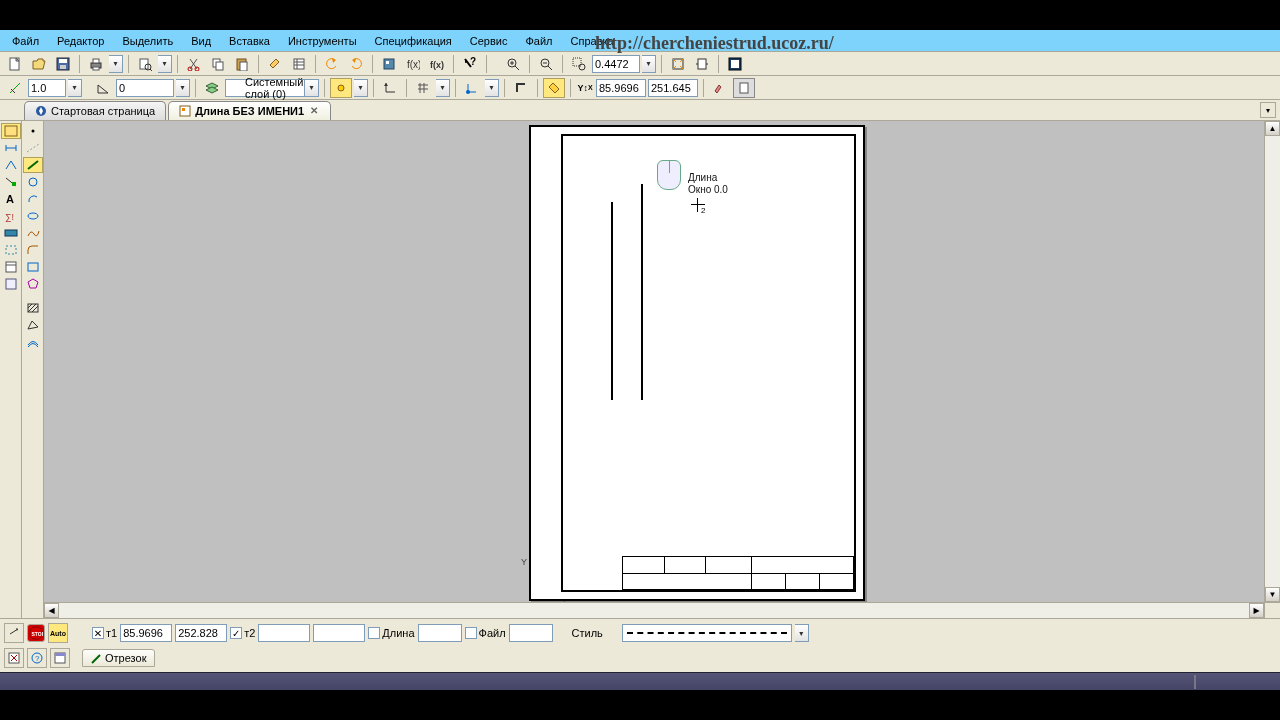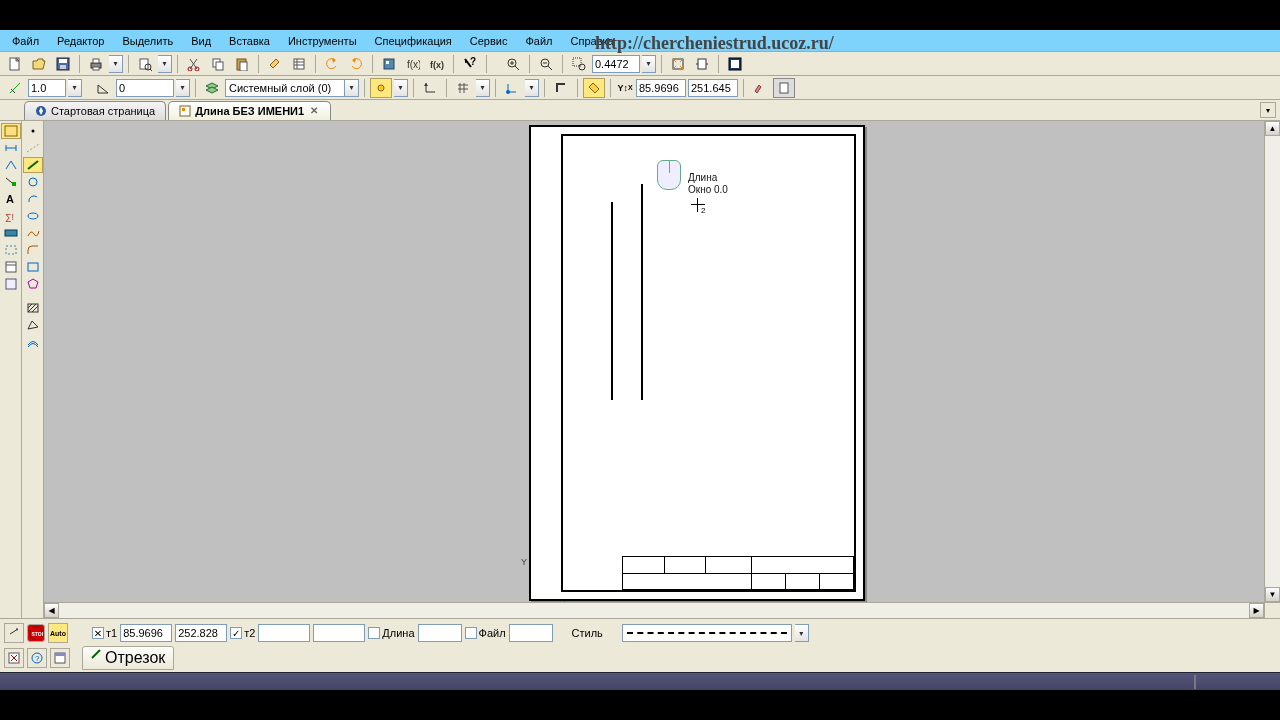--- a/index.html
+++ b/index.html
@@ -139,22 +139,22 @@
   .ck { display: inline-flex; align-items: center; gap: 2px; }
   .ck .box { width: 12px; height: 12px; border: 1px solid #7f9db9; background: #fff; display: inline-flex; align-items: center; justify-content: center; font-size: 10px; }
   .prop-input { width: 52px; }
   .style-combo {
     width: 170px; height: 18px; border: 1px solid #7f9db9; background: #fff;
     display: inline-flex; align-items: center; padding: 0 4px; position: relative;
   }
   .style-combo .line { flex: 1; border-top: 2px dashed #000; }
   .tab-label {
     border: 1px solid #aca899; background: linear-gradient(#fdfdfb,#ece9d8);
-    padding: 2px 8px; border-radius: 3px 3px 0 0; display: inline-flex; align-items: flex-start; gap: 4px;
-    font-size: 16px;
+    padding: 2px 8px; border-radius: 3px 3px 0 0; display: inline-flex; align-items: flex-end; gap: 4px;
+    font-size: 11px;
   }
   
   .statusbar {
     height: 18px; background: linear-gradient(#557,#446); display: flex; align-items: center;
     padding: 0 4px; border-top: 1px solid #223;
   }
   .status-sep { width: 2px; height: 14px; background: #778; margin: 0 auto 0 1190px; }
   
   svg { display: block; }
 </style>
@@ -359,21 +359,21 @@
     <input class="tb-input" style="width: 58px;" value="0">
     <div class="dd-arrow">▾</div>
     <div class="tb-sep"></div>
     <div class="tb-btn">
         <svg width="14" height="14">
           <path d="M7 2 L13 5 L7 8 L1 5 Z" fill="#8c8" stroke="#363"></path>
           <path d="M7 6 L13 9 L7 12 L1 9 Z" fill="#8c8" stroke="#363"></path>
         </svg>
       </div>
     <div style="display:flex">
-      <div class="tb-input" style="width:120px;display:inline-flex;align-items:center;padding-left:3px">
+      <div class="tb-input" style="width:80px;display:inline-flex;align-items:center;padding-left:19px">
           <span>Системный слой (0)</span>
         </div>
       <div class="dd-arrow">▾</div>
     </div>
     <div class="tb-sep"></div>
     <div class="tb-btn highlight">
         <svg width="14" height="14">
           <circle cx="7" cy="7" r="3" fill="#fc0" stroke="#806020"></circle>
         </svg>
       </div>

